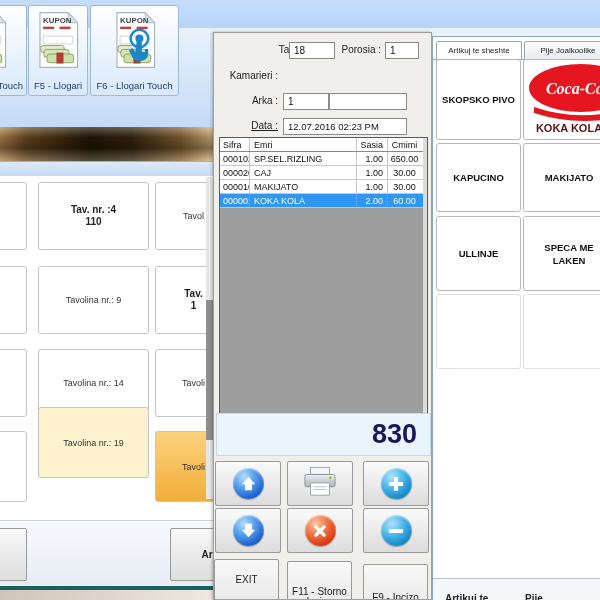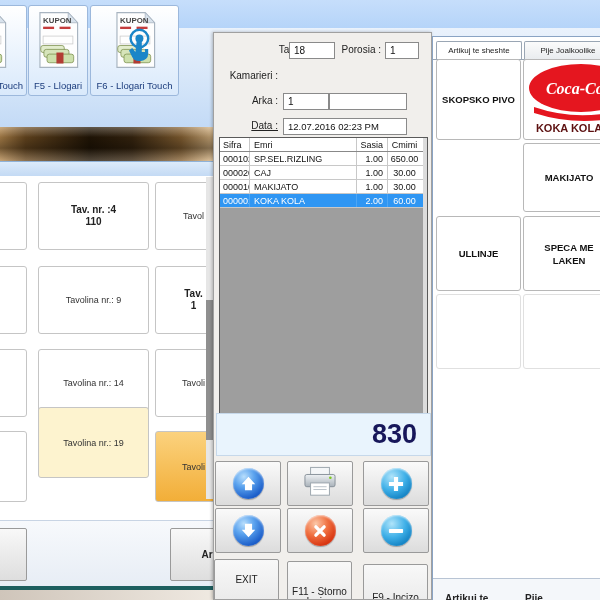--- a/index.html
+++ b/index.html
@@ -349,20 +349,23 @@
     <span style="position:absolute;left:2px;top:3px;">
       <svg viewBox="0 0 110 64" width="110" height="64">
         <ellipse cx="55" cy="25" rx="52" ry="24" fill="#e5161f"></ellipse>
         <path d="M8 44 q47 16 94 1 l0 7 q-47 13 -94 -2 z" fill="#e5161f"></path>
         <text x="55" y="31" text-anchor="middle" font-family="Liberation Serif, serif" font-style="italic" font-weight="bold" font-size="16" fill="#fff">Coca-Cola</text>
       </svg>
     </span>
     <span style="position:absolute;left:0;right:0;bottom:4px;font-size:11px;color:#5c1010;">KOKA KOLA</span>
   </div>
 
+  <div class="pbtn" style="left:3px;top:106px;width:85px;height:69px;">
+    <span>KAPUCINO</span>
+  </div>
   <div class="pbtn" style="left:90px;top:106px;width:92px;height:69px;">
     <span>MAKIJATO</span>
   </div>
 
   <div class="pbtn" style="left:3px;top:179px;width:85px;height:75px;">
     <span>ULLINJE</span>
   </div>
   <div class="pbtn" style="left:90px;top:179px;width:92px;height:75px;padding:0 10px;">
     <span>SPECA ME LAKEN</span>
   </div>

